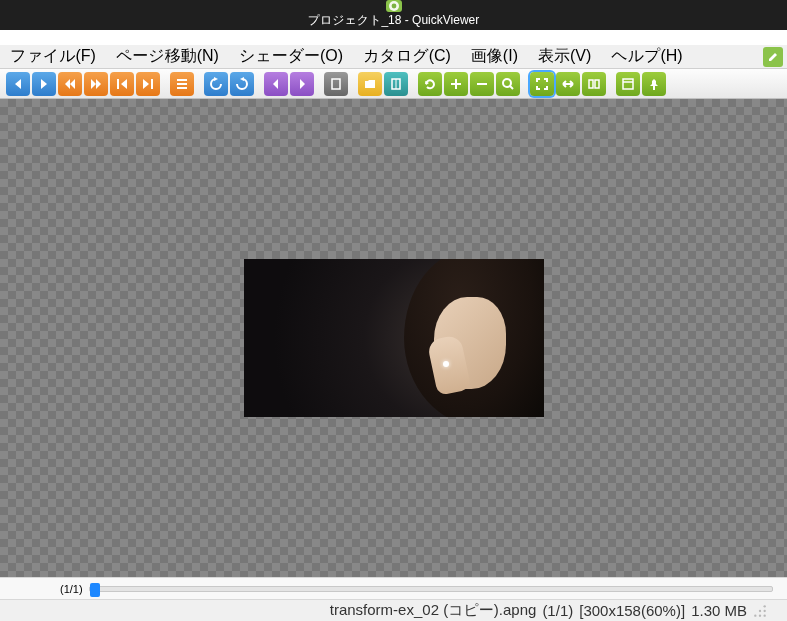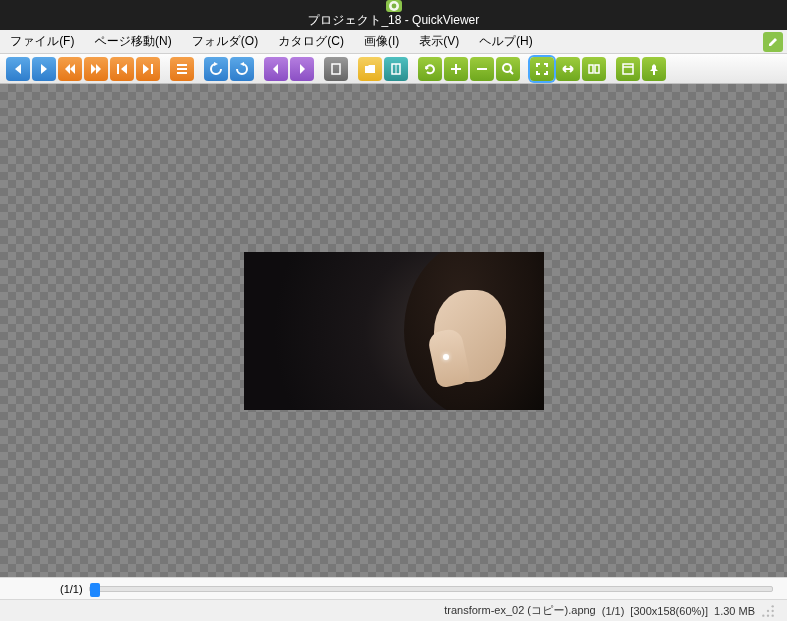--- a/index.html
+++ b/index.html
@@ -7,21 +7,21 @@
 
 
 .titlebar { height: 30px; background: #1f1f1f; display: flex; align-items: center; color: #fff; font-size: 12px; flex-direction: column; }
 .titlebar .app-icon { width: 16px; height: 16px; margin: 0 8px; background: #8bc34a; border-radius: 3px; display: flex; align-items: center; justify-content: center; }
 .titlebar .app-icon svg { width: 12px; height: 12px; }
 .titlebar .title { flex: 1; }
 .titlebar .winbtn { width: 46px; height: 30px; display: flex; align-items: center; justify-content: center; }
 .titlebar .winbtn svg { width: 10px; height: 10px; stroke: #fff; stroke-width: 1; fill: none; }
 
 
-.menubar { height: 24px; background: #f0f0f0; display: flex; align-items: center; font-size: 12px; border-bottom: 1px solid #d0d0d0; }
+.menubar { height: 24px; background: #f0f0f0; display: flex; align-items: center; font-size: 16px; border-bottom: 1px solid #d0d0d0; margin-top: 15px; }
 .menubar .menuitem { padding: 3px 10px; cursor: default; }
 .menubar .spacer { flex: 1; }
 .menubar .editbtn { width: 20px; height: 20px; margin-right: 4px; background: #8bc34a; border-radius: 3px; display: flex; align-items: center; justify-content: center; }
 
 
 .toolbar { height: 30px; background: linear-gradient(#fdfdfd, #e8e8e8); border-bottom: 1px solid #c0c0c0; display: flex; align-items: center; padding: 0 6px; gap: 2px; }
 .tbtn { width: 24px; height: 24px; border-radius: 4px; display: flex; align-items: center; justify-content: center; cursor: pointer; }
 .tbtn.blue { background: linear-gradient(#5ba8e8, #2e7dcc); }
 .tbtn.orange { background: linear-gradient(#f5a04a, #e67818); }
 .tbtn.green { background: linear-gradient(#9ccc3c, #6fa81e); }
@@ -49,21 +49,21 @@
 .image-frame .hand { position: absolute; right: 78px; top: 78px; width: 34px; height: 56px; background: linear-gradient(#e8d0b8, #d0b090); border-radius: 14px 14px 10px 10px; transform: rotate(-12deg); }
 .image-frame .ring { position: absolute; right: 95px; top: 102px; width: 6px; height: 6px; background: #fff; border-radius: 50%; box-shadow: 0 0 4px #fff; }
 
 
 .sliderbar { height: 22px; background: #f8f8f8; border-top: 1px solid #d8d8d8; display: flex; align-items: center; padding: 0 6px; font-size: 11px; }
 .sliderbar .pageidx { margin: 0 6px 0 54px; }
 .sliderbar .track { flex: 1; height: 6px; background: #e4e4e4; border: 1px solid #c8c8c8; border-radius: 2px; position: relative; margin-right: 8px; }
 .sliderbar .thumb { position: absolute; left: 0; top: -4px; width: 10px; height: 14px; background: #1e88ff; border-radius: 2px; }
 
 
-.statusbar { height: 22px; background: #f0f0f0; border-top: 1px solid #d8d8d8; display: flex; align-items: center; justify-content: flex-end; padding: 0 12px; font-size: 11px; gap: 6px; color: #333; }
+.statusbar { height: 22px; background: #f0f0f0; border-top: 1px solid #d8d8d8; display: flex; align-items: center; justify-content: flex-end; padding: 0 20px; font-size: 15px; gap: 6px; color: #333; }
 .statusbar .grip { width: 14px; height: 14px; opacity: 0.4; }
 </style>
 </head>
 <body>
 
 <div class="titlebar">
   <div class="app-icon">
     <svg viewBox="0 0 12 12">
         <circle cx="6" cy="6" r="5" fill="#fff" opacity="0.9"></circle>
         <circle cx="6" cy="6" r="2.4" fill="#7cb342"></circle>
@@ -84,21 +84,21 @@
       <svg viewBox="0 0 10 10">
         <line x1="0" y1="0" x2="10" y2="10"></line>
         <line x1="10" y1="0" x2="0" y2="10"></line>
       </svg>
     </div>
 </div>
 
 <div class="menubar">
   <div class="menuitem">ファイル(F)</div>
   <div class="menuitem">ページ移動(N)</div>
-  <div class="menuitem">フォルダ(O)</div>
+  <div class="menuitem">シェーダー(O)</div>
   <div class="menuitem">カタログ(C)</div>
   <div class="menuitem">画像(I)</div>
   <div class="menuitem">表示(V)</div>
   <div class="menuitem">ヘルプ(H)</div>
   <div class="spacer"></div>
   <div class="editbtn">
     <svg width="12" height="12" viewBox="0 0 12 12">
         <path d="M2 8 L8 2 L10 4 L4 10 L2 10 Z" fill="#fff"></path>
       </svg>
   </div>

